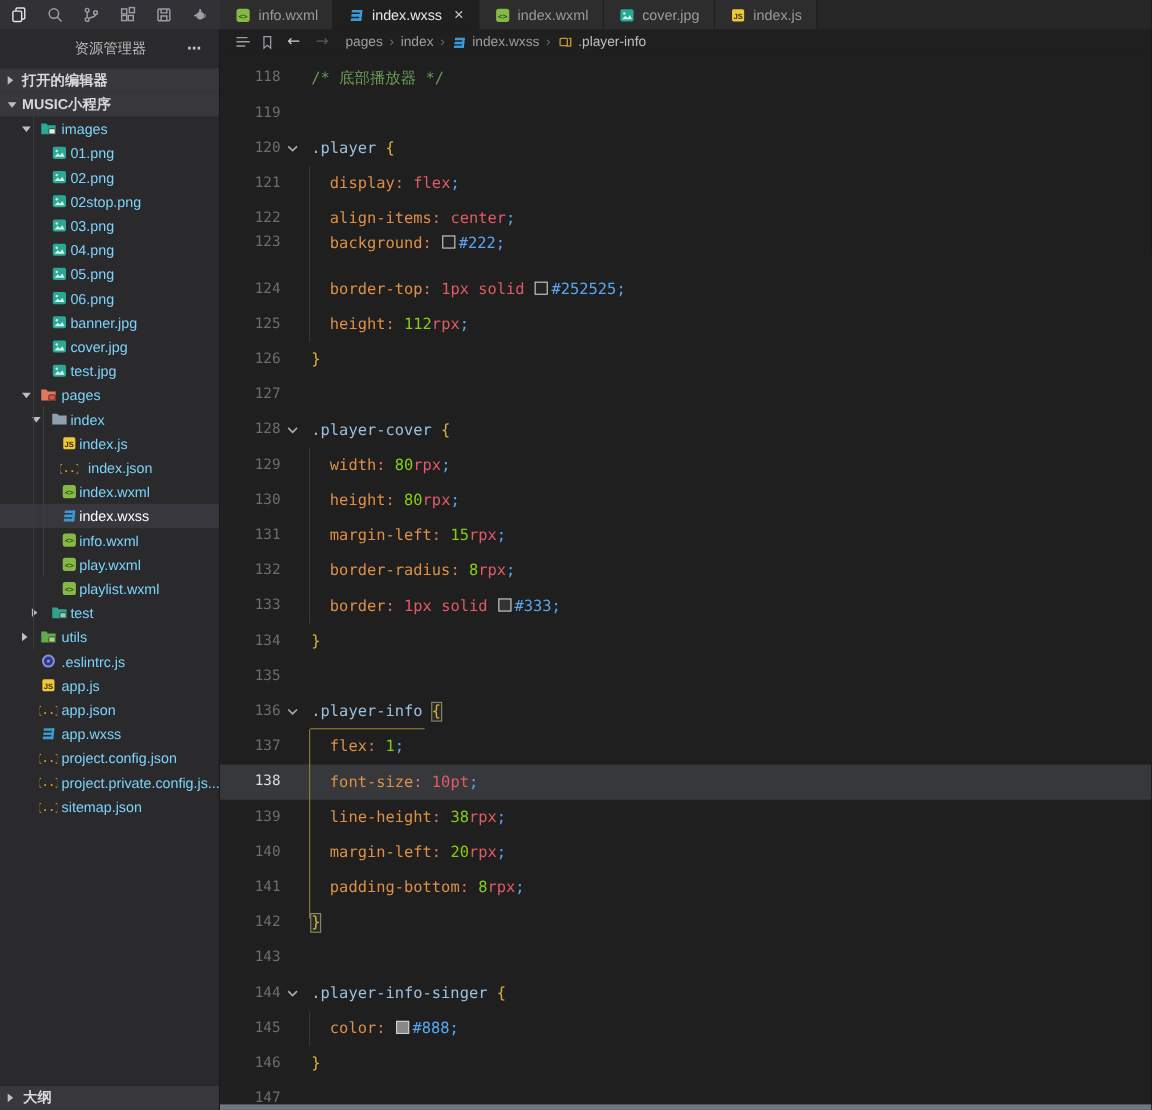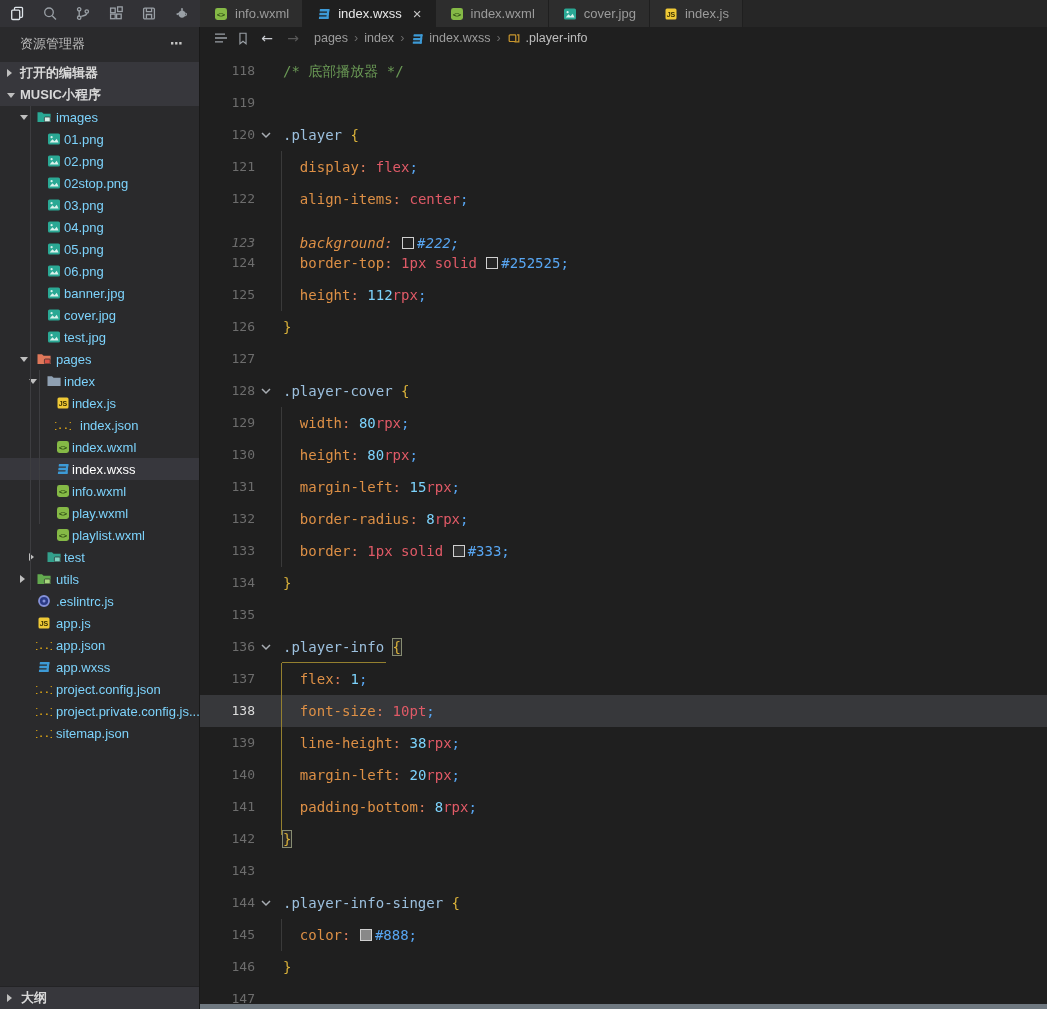--- a/index.html
+++ b/index.html
@@ -21,21 +21,21 @@
   .bc-ic{display:inline-flex;align-items:center;justify-content:center;width:22px;cursor:pointer;}
   .bc-arrow{font-size:14px;color:#c9ccd1;width:26px;text-align:center;cursor:pointer;font-family:"DejaVu Sans",sans-serif;}
   .bc-arrow.dim{color:#585858;}
   .crumbs{display:flex;align-items:center;margin-left:8px;gap:5px;}
   .crumb{display:inline-flex;align-items:center;gap:4px;cursor:pointer;}
   .crumb.last{color:#bfbfbf;}
   .bc-sep{color:#6d6d6d;margin:0 1px;}
   
   .sidebar{position:absolute;left:0;top:27px;width:200px;bottom:0;background:#2a2a2c;
            border-right:1px solid #191919;box-sizing:border-box;}
-  .sb-header{height:33px;display:flex;align-items:center;padding:0 14px 0 20px;color:#bcbcbc;font-size:13px;}
+  .sb-header{height:33px;display:flex;align-items:center;padding:0 14px 0 20px;color:#bcbcbc;font-size:13px;margin-left:48px;}
   .sb-dots{margin-left:auto;color:#c5c5c5;letter-spacing:2px;font-weight:bold;cursor:pointer;}
   .sb-rows{position:absolute;left:0;top:35px;right:0;}
   .sb-row{height:22px;display:flex;align-items:center;font-size:13px;color:#7dd3fc;cursor:pointer;position:relative;}
   .sb-row.section{background:#37373c;font-weight:bold;color:#d8d8d8;}
   .sb-row.selected{background:#37373d;color:#ffffff;}
   .sb-row .chev{position:absolute;}
   .chev-r{width:0;height:0;border-style:solid;border-width:4px 0 4px 5px;border-color:transparent transparent transparent #bfbfbf;}
   .chev-d{width:0;height:0;border-style:solid;border-width:5px 4px 0 4px;border-color:#bfbfbf transparent transparent transparent;}
   .sb-row .f-ic{position:absolute;width:16px;height:16px;}
   .sb-row .lbl{position:absolute;white-space:nowrap;}
@@ -50,21 +50,21 @@
   .guide.y{background:#94802f;}
   .guide.h{height:1px;width:auto;background:#94802f;}
   .codeline{position:absolute;left:0;right:0;height:32px;line-height:32px;
             font-family:"DejaVu Sans Mono",monospace;font-size:14px;white-space:pre;}
   .ln{position:absolute;left:0;width:55px;text-align:right;color:#6d6d6d;font-size:13px;
       font-family:"DejaVu Sans Mono",monospace;cursor:pointer;}
   .ln.cur{color:#dcdcdc;}
   .fold{position:absolute;left:59px;top:9px;cursor:pointer;line-height:0;}
   .code{position:absolute;left:83px;}
   .t-com{color:#6a9955}.t-sel{color:#9cc0de}.t-brace{color:#d9b13a}.t-prop{color:#de9046}
-  .t-colon{color:#d87a5c}.t-val{color:#e05a67}.t-num{color:#7dd3fc}.t-hex{color:#58a6f2}.t-semi{color:#58a6f2}
+  .t-colon{color:#d87a5c}.t-val{color:#e05a67}.t-num{color:#84cc16}.t-hex{color:#58a6f2}.t-semi{color:#58a6f2}
   .swatch{display:inline-block;width:10px;height:10px;border:1px solid #cfcfcf;margin:0 3px 0 1px;vertical-align:-1px;}
   .bbox{outline:1px solid #878c72;background:rgba(135,140,114,0.10);}
   .hscroll{position:absolute;left:0;right:0;bottom:0;height:5px;background:#7e8892;opacity:.85;cursor:pointer;}
 </style>
 </head>
 <body>
 
 <div class="app">
   <div class="activity" id="activity">
       <span class="act-ic">
@@ -465,21 +465,21 @@
       <div class="guide" style="left: 81px; top: 870px; height: 32px;"></div>
       <div class="guide y" style="left: 81px; top: 614px; height: 172px;"></div>
       <div class="guide h" style="left: 82px; top: 613px; width: 104px;"></div>
       <div class="codeline" style="top: 6px;"><span class="ln">118</span><span class="code"><span class="t-com">/* 底部播放器 */</span></span></div>
       <div class="codeline" style="top: 38px;"><span class="ln">119</span><span class="code"></span></div>
       <div class="codeline" style="top: 70px;"><span class="ln">120</span><span class="fold"><svg xmlns="http://www.w3.org/2000/svg" width="14" height="14" viewBox="0 0 14 14">
             <polyline points="3,5 7,9 11,5" fill="none" stroke="#a8adb3" stroke-width="1.5"></polyline>
           </svg></span><span class="code"><span class="t-sel">.player</span><span> </span><span class="t-brace">{</span></span></div>
       <div class="codeline" style="top: 102px;"><span class="ln">121</span><span class="code"><span>  </span><span class="t-prop">display</span><span class="t-colon">:</span><span> </span><span class="t-val">flex</span><span class="t-semi">;</span></span></div>
       <div class="codeline" style="top: 134px;"><span class="ln">122</span><span class="code"><span>  </span><span class="t-prop">align-items</span><span class="t-colon">:</span><span> </span><span class="t-val">center</span><span class="t-semi">;</span></span></div>
-      <div class="codeline" style="top: 178px; font-style: italic;"><span class="ln">123</span><span class="code"><span>  </span><span class="t-prop">background</span><span class="t-colon">:</span><span> </span><span class="swatch" style="background: rgb(34, 34, 34);"></span><span class="t-hex">#222</span><span class="t-semi">;</span></span></div>
+      <div class="codeline" style="top: 156px;"><span class="ln">123</span><span class="code"><span>  </span><span class="t-prop">background</span><span class="t-colon">:</span><span> </span><span class="swatch" style="background: rgb(34, 34, 34);"></span><span class="t-hex">#222</span><span class="t-semi">;</span></span></div>
       <div class="codeline" style="top: 198px;"><span class="ln">124</span><span class="code"><span>  </span><span class="t-prop">border-top</span><span class="t-colon">:</span><span> </span><span class="t-val">1px</span><span> </span><span class="t-val">solid</span><span> </span><span class="swatch" style="background: rgb(37, 37, 37);"></span><span class="t-hex">#252525</span><span class="t-semi">;</span></span></div>
       <div class="codeline" style="top: 230px;"><span class="ln">125</span><span class="code"><span>  </span><span class="t-prop">height</span><span class="t-colon">:</span><span> </span><span class="t-num">112</span><span class="t-val">rpx</span><span class="t-semi">;</span></span></div>
       <div class="codeline" style="top: 262px;"><span class="ln">126</span><span class="code"><span class="t-brace">}</span></span></div>
       <div class="codeline" style="top: 294px;"><span class="ln">127</span><span class="code"></span></div>
       <div class="codeline" style="top: 326px;"><span class="ln">128</span><span class="fold"><svg xmlns="http://www.w3.org/2000/svg" width="14" height="14" viewBox="0 0 14 14">
             <polyline points="3,5 7,9 11,5" fill="none" stroke="#a8adb3" stroke-width="1.5"></polyline>
           </svg></span><span class="code"><span class="t-sel">.player-cover</span><span> </span><span class="t-brace">{</span></span></div>
       <div class="codeline" style="top: 358px;"><span class="ln">129</span><span class="code"><span>  </span><span class="t-prop">width</span><span class="t-colon">:</span><span> </span><span class="t-num">80</span><span class="t-val">rpx</span><span class="t-semi">;</span></span></div>
       <div class="codeline" style="top: 390px;"><span class="ln">130</span><span class="code"><span>  </span><span class="t-prop">height</span><span class="t-colon">:</span><span> </span><span class="t-num">80</span><span class="t-val">rpx</span><span class="t-semi">;</span></span></div>
       <div class="codeline" style="top: 422px;"><span class="ln">131</span><span class="code"><span>  </span><span class="t-prop">margin-left</span><span class="t-colon">:</span><span> </span><span class="t-num">15</span><span class="t-val">rpx</span><span class="t-semi">;</span></span></div>

